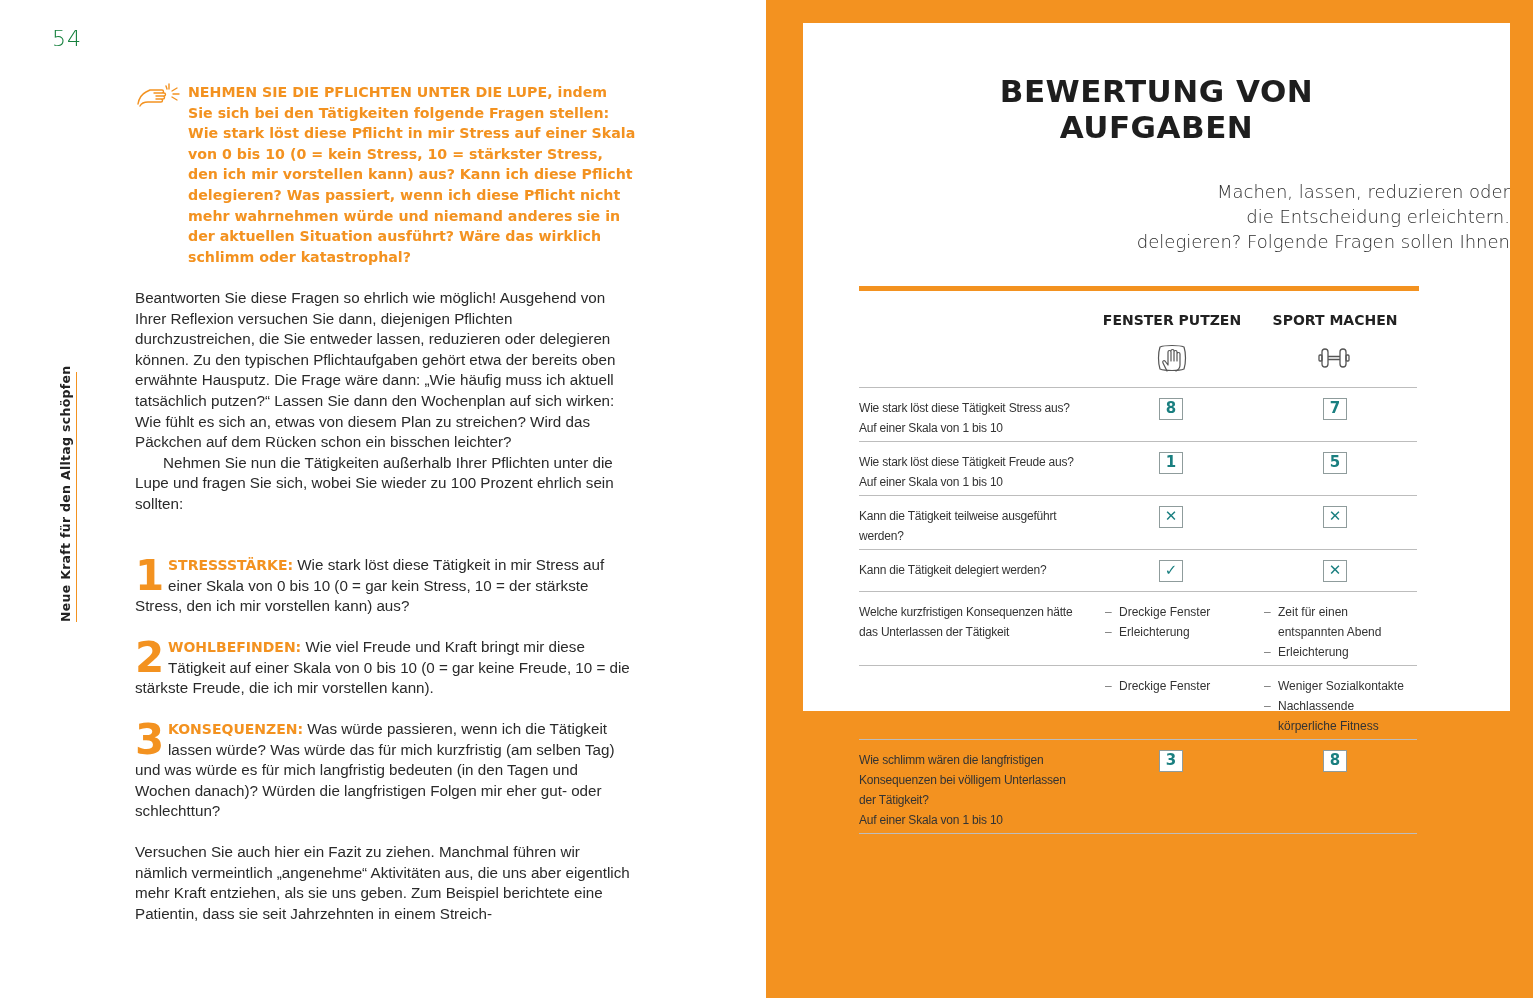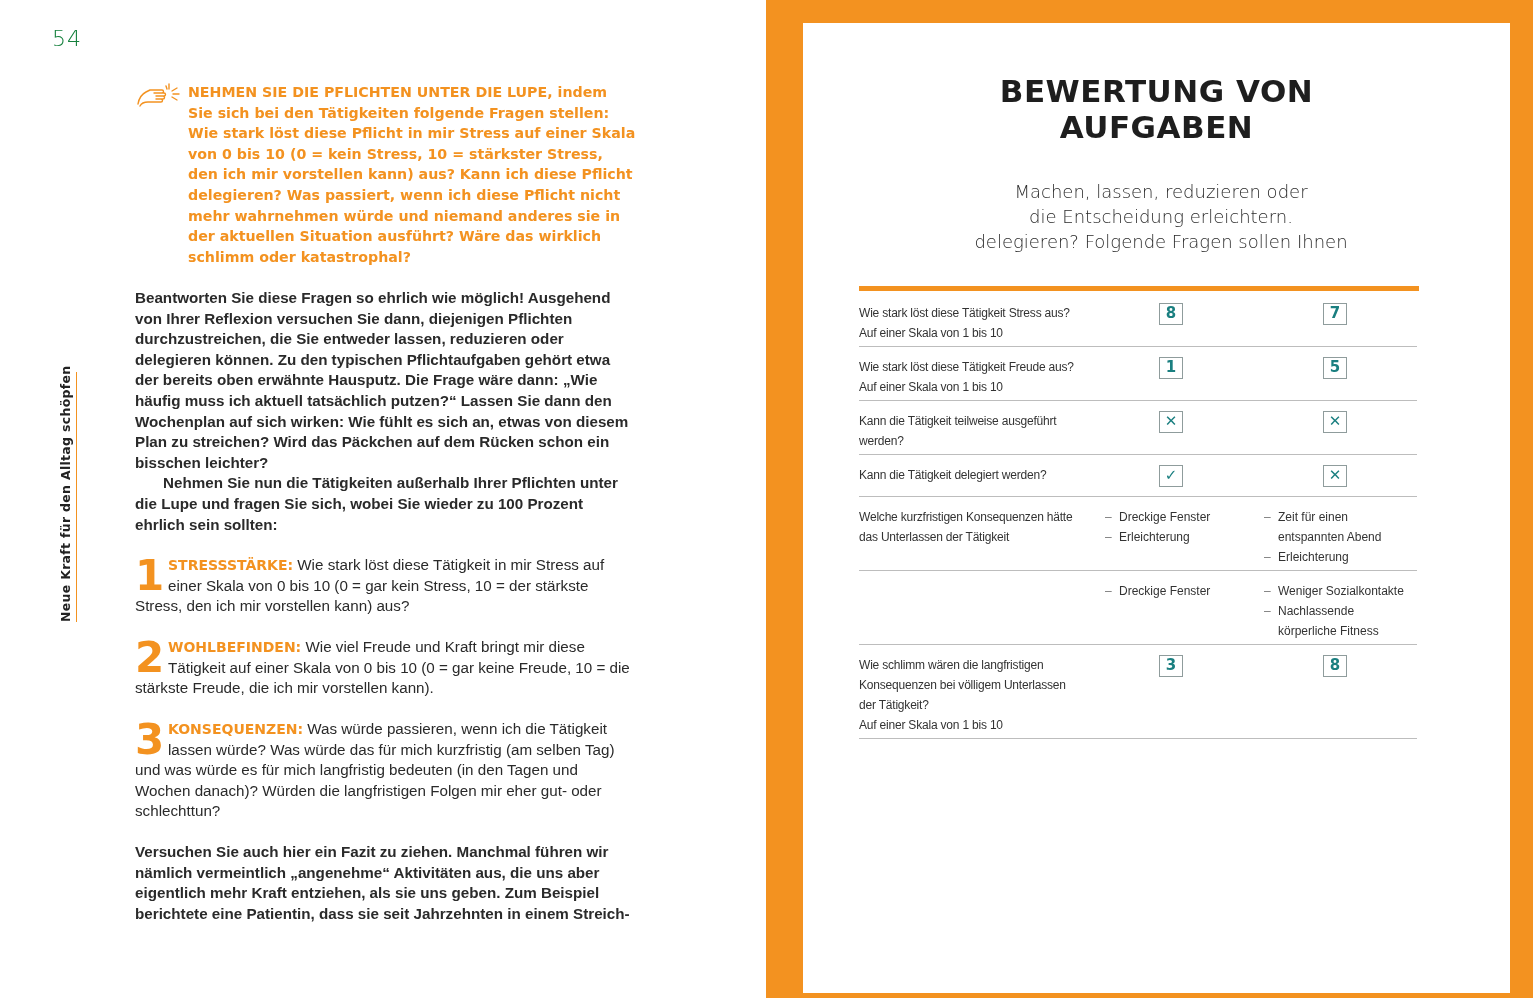--- a/index.html
+++ b/index.html
@@ -9,37 +9,37 @@
   
   .left-page { position: absolute; left: 0; top: 0; width: 766px; height: 998px; background: #fff; }
   .page-number { position: absolute; left: 52px; top: 26px; font-family: "DejaVu Sans", sans-serif; font-size: 22px; font-weight: 300; color: #15803d; letter-spacing: 1px; }
   .side-title { position: absolute; left: 58px; top: 622px; transform-origin: 0 0; transform: rotate(-90deg); font-family: "DejaVu Sans", sans-serif; font-weight: bold; font-size: 12.5px; color: #222; letter-spacing: 0.3px; white-space: nowrap; border-bottom: 1.5px solid #f39220; padding-bottom: 3px; width: 250px; }
 
   .tip { position: absolute; left: 136px; top: 82px; width: 500px; }
   .tip-icon { position: absolute; left: 0; top: 0; width: 44px; height: 26px; }
   .tip-text { margin-left: 52px; font-family: "DejaVu Sans", sans-serif; font-weight: bold; font-size: 14.2px; line-height: 20.6px; color: #f39220; }
   .tip-lead { text-transform: uppercase; }
 
-  .body-text { position: absolute; left: 135px; width: 495px; font-family: "Liberation Sans", sans-serif; font-size: 15.2px; line-height: 20.6px; color: #2a2a2a; font-weight: bold; }
+  .body-text { position: absolute; left: 135px; width: 495px; font-family: "Liberation Sans", sans-serif; font-size: 15.2px; line-height: 20.6px; color: #2a2a2a; }
   .p1 { top: 288px; }
   .indent { text-indent: 28px; }
 
   .item { position: absolute; left: 135px; width: 495px; font-size: 15.2px; line-height: 20.6px; color: #2a2a2a; }
   .item-num { float: left; font-family: "DejaVu Sans", sans-serif; font-weight: bold; color: #f39220; font-size: 42px; line-height: 38px; width: 33px; margin-top: 2px; margin-right: 0; }
   .item-label { font-family: "DejaVu Sans", sans-serif; font-weight: bold; color: #f39220; font-size: 14px; margin-top: 48px; }
   .item1 { top: 555px; }
   .item2 { top: 637px; }
   .item3 { top: 719px; }
   .p-last { top: 842px; }
 
   
   .right-page { position: absolute; left: 766px; top: 0; width: 767px; height: 998px; background: #f39220; }
-  .frame { position: absolute; left: 37px; top: 23px; width: 707px; height: 970px; background: #fff; }
+  .frame { position: absolute; left: 37px; top: 23px; width: 707px; height: 688px; background: #fff; }
   .box-title { position: absolute; left: 0; top: 50px; width: 707px; text-align: center; font-family: "DejaVu Sans", sans-serif; font-weight: bold; font-size: 31px; line-height: 36px; color: #1e1e1e; letter-spacing: 0.5px; }
-  .box-subtitle { position: absolute; left: 0; top: 156px; width: 707px; text-align: center; font-family: "DejaVu Sans", sans-serif; font-weight: 300; font-size: 18px; line-height: 25px; color: #2a2a2a; padding-left: 9px; }
+  .box-subtitle { position: absolute; left: 0; top: 156px; width: 707px; text-align: right; font-family: "DejaVu Sans", sans-serif; font-weight: 300; font-size: 18px; line-height: 25px; color: #2a2a2a; padding-left: 9px; }
   .orange-rule { position: absolute; left: 56px; top: 263px; width: 560px; height: 5px; background: #f39220; }
 
   .table { position: absolute; left: 56px; top: 270px; width: 558px; }
   .thead { position: relative; height: 95px; border-bottom: 1px solid #bdbdbd; }
   .th { position: absolute; top: 19px; font-family: "DejaVu Sans", sans-serif; font-weight: bold; font-size: 14px; color: #222; text-align: center; width: 160px; }
   .th1 { left: 233px; }
   .th2 { left: 396px; }
   .th-icon { position: absolute; top: 50px; width: 34px; height: 30px; }
   .th-icon1 { left: 296px; }
   .th-icon2 { left: 458px; }
@@ -98,20 +98,35 @@
       <div>AUFGABEN</div>
     </div>
     <div class="box-subtitle">
       <div>Machen, lassen, reduzieren oder</div>
       <div>die Entscheidung erleichtern.</div>
       <div>delegieren? Folgende Fragen sollen Ihnen</div>
     </div>
     <div class="orange-rule"></div>
 
     <div class="table">
+      <div class="thead">
+        <div class="th th1">FENSTER PUTZEN</div>
+        <div class="th th2">SPORT MACHEN</div>
+        <svg class="th-icon th-icon1" viewBox="0 0 34 30" fill="none" stroke="#555" stroke-width="1.2" stroke-linejoin="round" stroke-linecap="round">
+          <path d="M5 4 C10 2 24 2 29 4 C31 10 31 20 29 26 C24 28 10 28 5 26 C3 20 3 10 5 4 Z"></path>
+          <path d="M12 28 L8 20 C7 18 9 17 10 18 L13 22 L13 9 C13 7 16 7 16 9 L16 18 M16 8 C16 6 19 6 19 8 L19 18 M19 9 C19 7 22 7 22 9 L22 18 M22 11 C22 9 25 9 25 11 L25 22 C25 25 23 27 21 28"></path>
+        </svg>
+        <svg class="th-icon th-icon2" viewBox="0 0 34 30" fill="none" stroke="#555" stroke-width="1.3">
+          <rect x="5" y="6" width="6" height="18" rx="3"></rect>
+          <rect x="23" y="6" width="6" height="18" rx="3"></rect>
+          <rect x="2" y="12" width="3" height="6" rx="1"></rect>
+          <rect x="29" y="12" width="3" height="6" rx="1"></rect>
+          <path d="M11 13.5 L23 13.5 M11 16.5 L23 16.5"></path>
+        </svg>
+      </div>
 
       <div class="row" style="height:54px">
         <div class="q">
             <div>Wie stark löst diese Tätigkeit Stress aus?</div>
             <div>Auf einer Skala von 1 bis 10</div>
           </div>
         <div class="cellbox cb1">8</div>
         <div class="cellbox cb2">7</div>
       </div>
 

